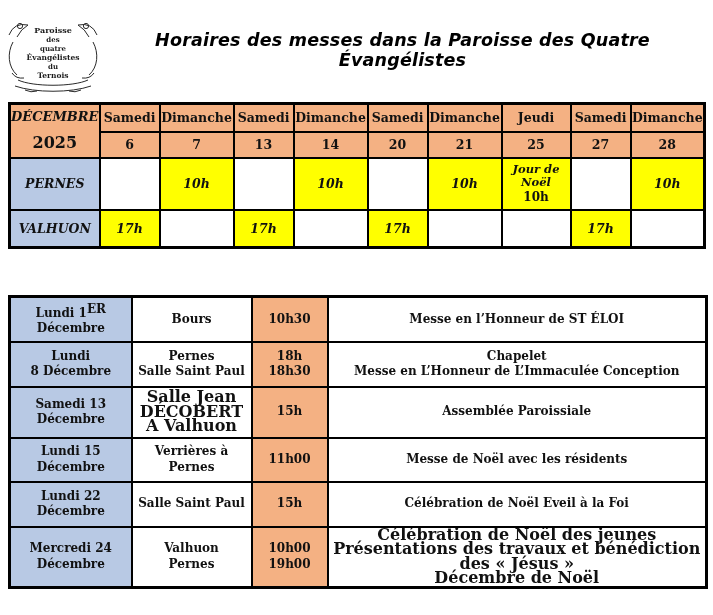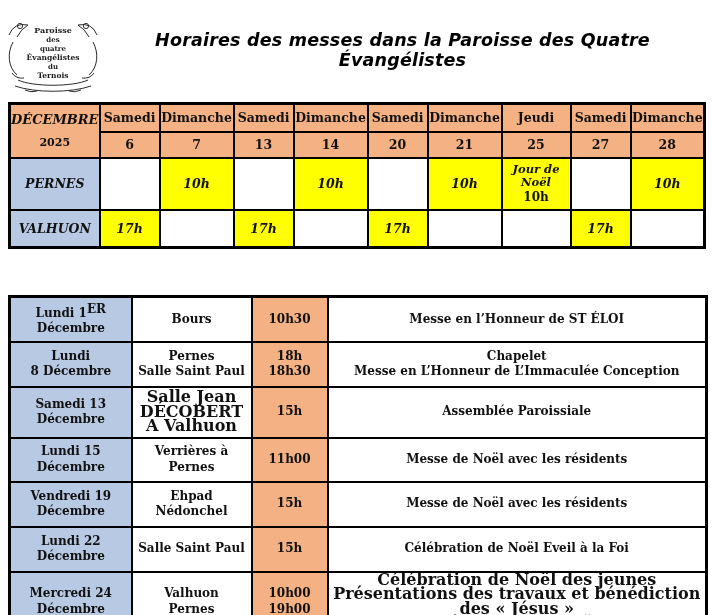--- a/index.html
+++ b/index.html
@@ -35,21 +35,21 @@
   }
 
   
   .schedule { position:absolute; left:8px; top:84px; border:3px solid #000; }
   .schedule td { font-size:12.5px; }
   .c-peach  { background:#F4B183; }
   .c-blue   { background:#B8C9E4; }
   .c-yellow { background:#FFFF00; }
   .c-white  { background:#ffffff; }
   .month-cell .m1 { font-style:italic; font-size:13px; margin-bottom:9px; }
-  .month-cell .m2 { font-size:11px; }
+  .month-cell .m2 { font-size:16px; }
   .row-label { font-style:italic; font-size:12.5px; }
   .time-it   { font-style:italic; font-size:13px; }
   .noel .nl  { font-style:italic; font-size:11.5px; line-height:13.5px; }
   .noel .nt  { font-size:12px; line-height:15px; }
 
   
   .agenda-heading {
     position:absolute; left:22px; top:254px;
     font-size:13.5px; font-weight:bold; text-decoration:underline;
     font-family:"DejaVu Serif","Liberation Serif",serif; color:#000;margin-top:44px;
@@ -233,36 +233,20 @@
       </td>
       <td class="c-peach">
         <div class="line">11h00</div>
       </td>
       <td class="c-white">
         <div class="line">Messe de Noël avec les résidents</div>
       </td>
     </tr>
     <tr style="height:45px">
       <td class="c-blue">
-        <div class="line">Vendredi 19</div>
-        <div class="line">Décembre</div>
-      </td>
-      <td class="c-white">
-        <div class="line">Ehpad</div>
-        <div class="line">Nédonchel</div>
-      </td>
-      <td class="c-peach">
-        <div class="line">15h</div>
-      </td>
-      <td class="c-white">
-        <div class="line">Messe de Noël avec les résidents</div>
-      </td>
-    </tr>
-    <tr style="height:45px">
-      <td class="c-blue">
         <div class="line">Lundi 22</div>
         <div class="line">Décembre</div>
       </td>
       <td class="c-white">
         <div class="line">Salle Saint Paul</div>
       </td>
       <td class="c-peach">
         <div class="line">15h</div>
       </td>
       <td class="c-white">

